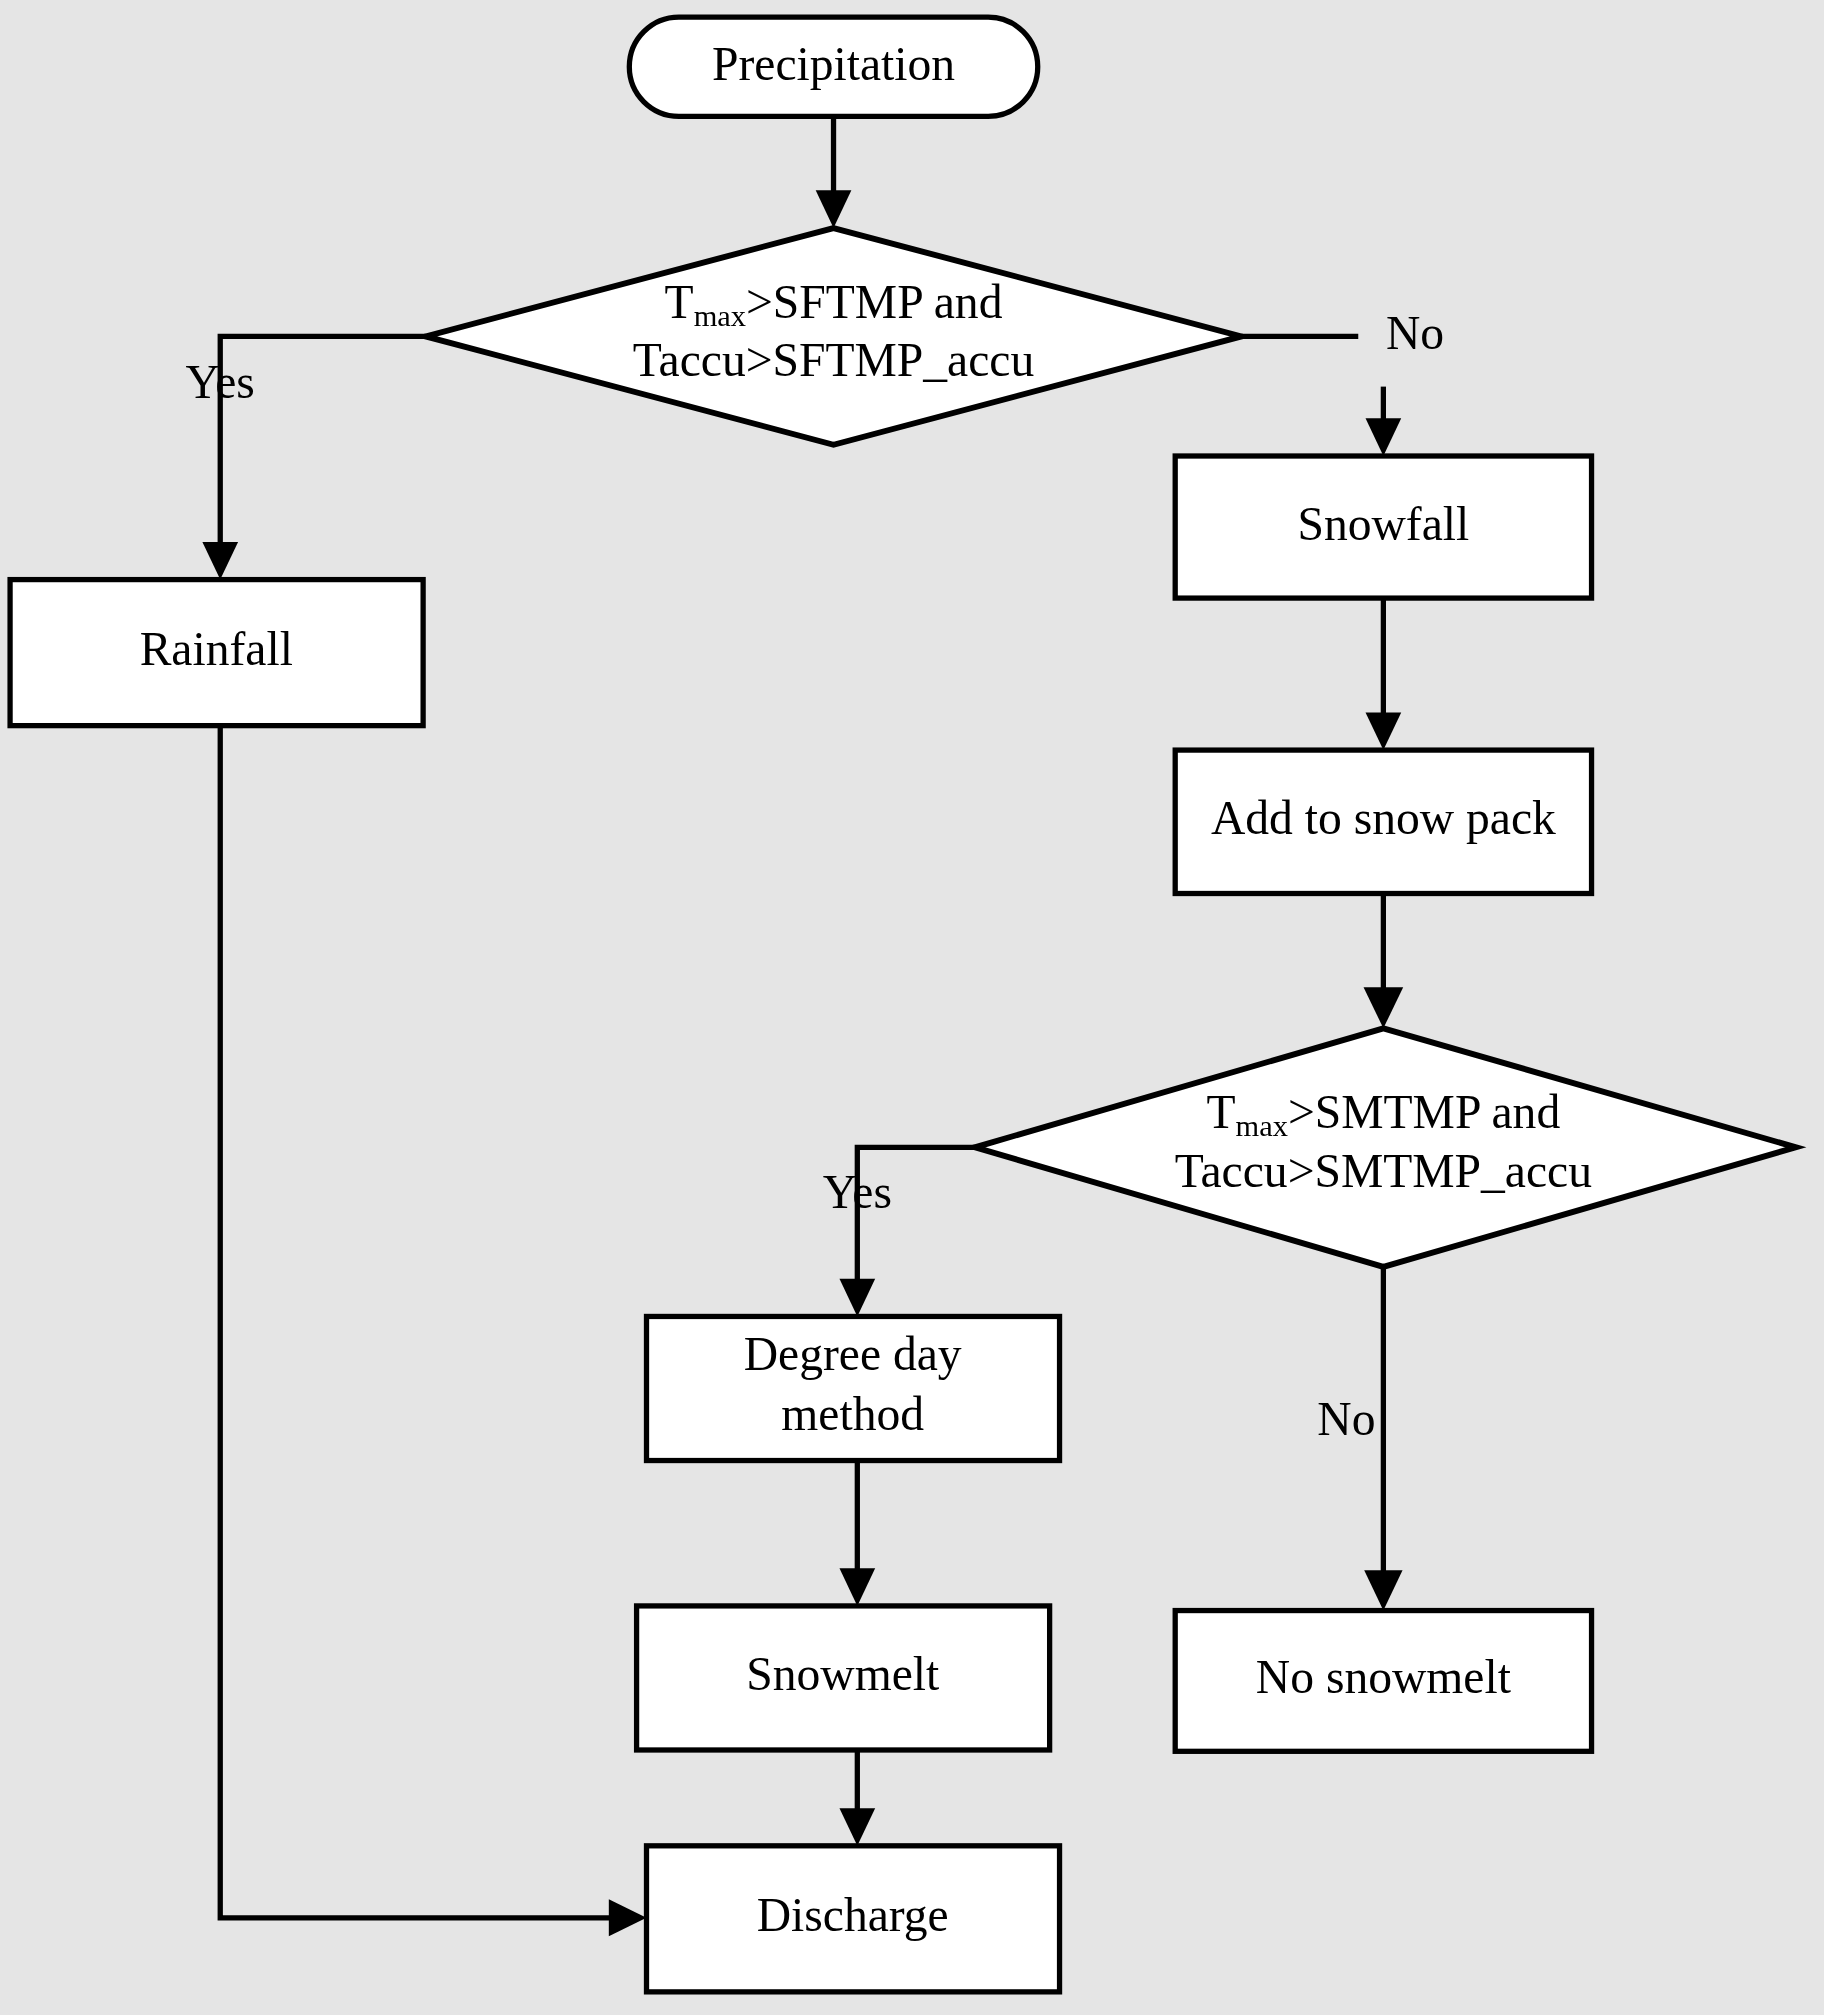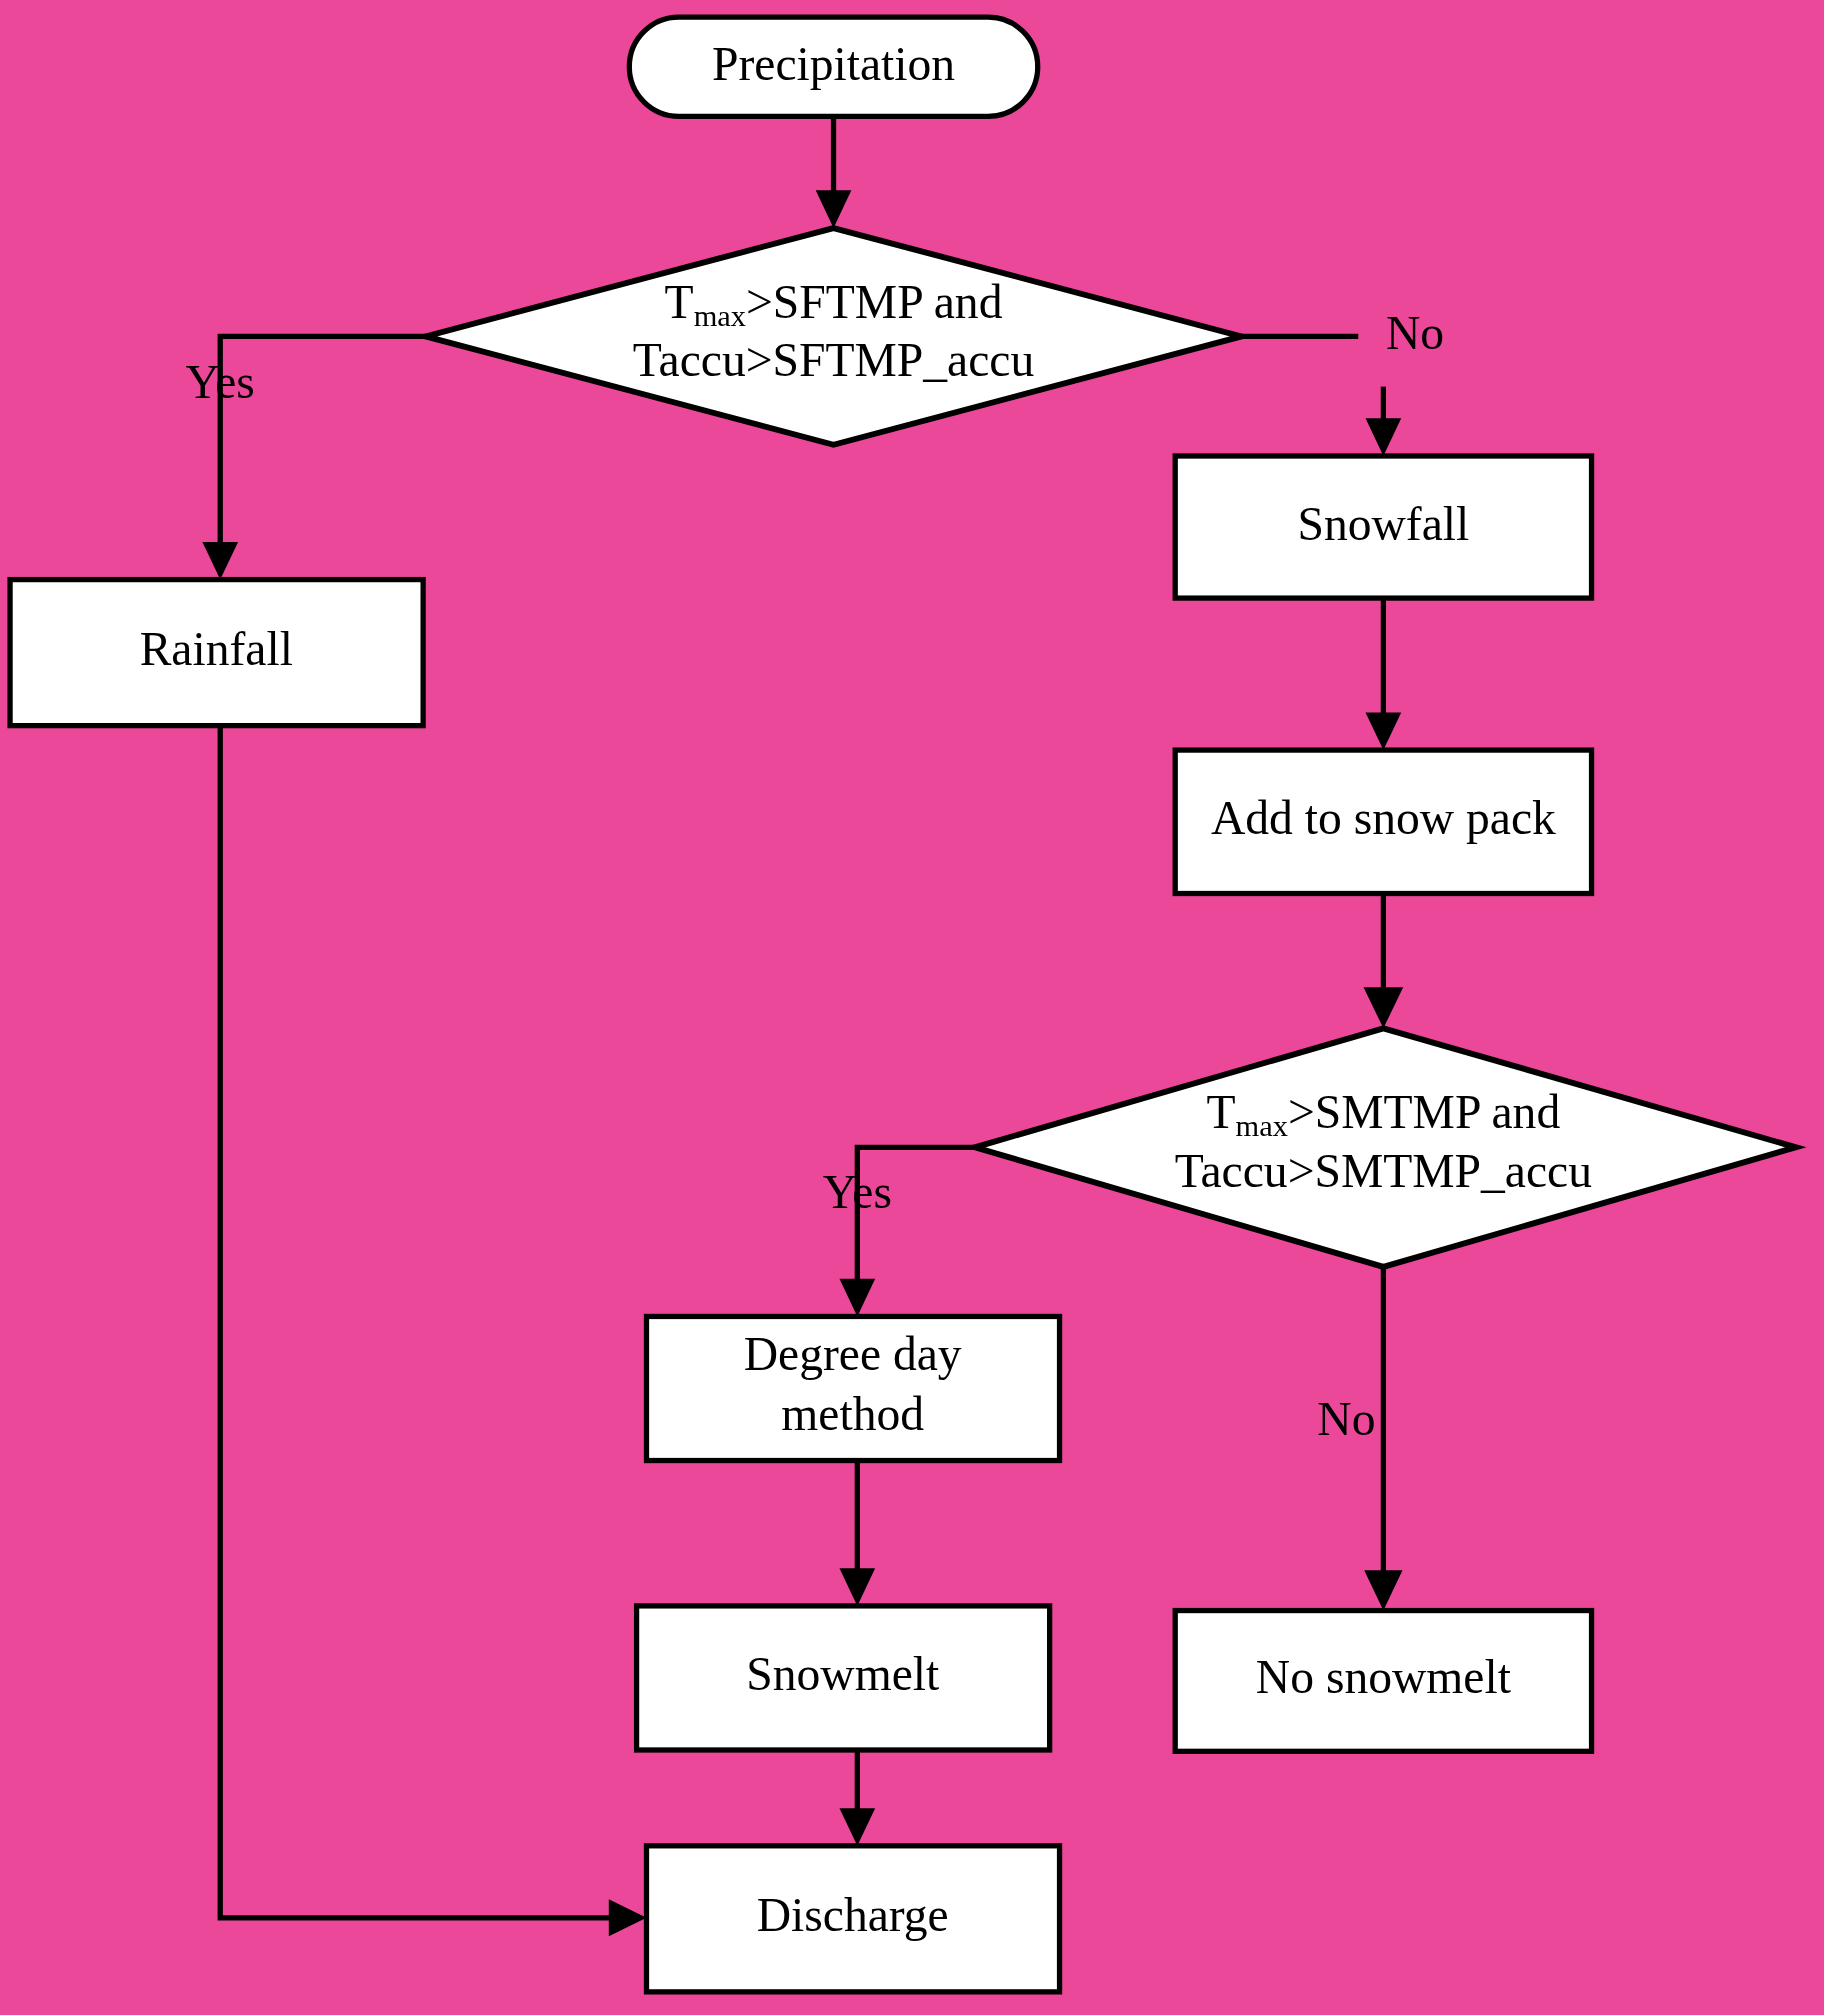--- a/index.html
+++ b/index.html
@@ -8,21 +8,21 @@
     padding: 0;
     background: #ffffff;
   }
   body {
     font-family: "Liberation Serif", "DejaVu Serif", serif;
   }
   #flow-wrap {
     position: relative;
     width: 1825px;
     height: 2015px;
-    background: #ec4899;
+    background: #e5e5e5;
     overflow: hidden;
   }
   svg.flow-svg {
     position: absolute;
     top: 0;
     left: 0;
     width: 1825px;
     height: 2015px;
     display: block;
   }

